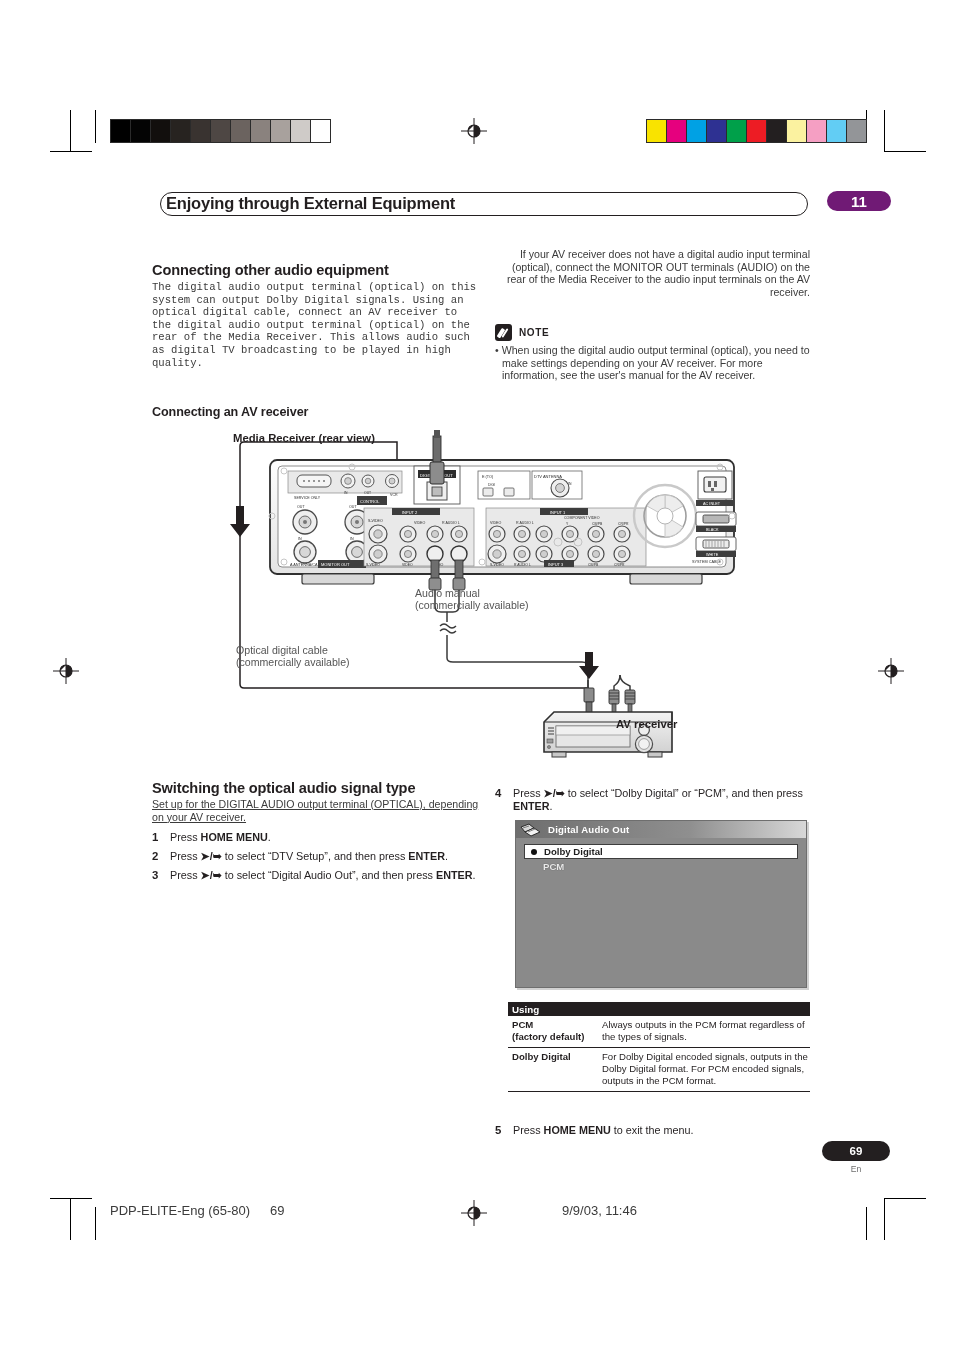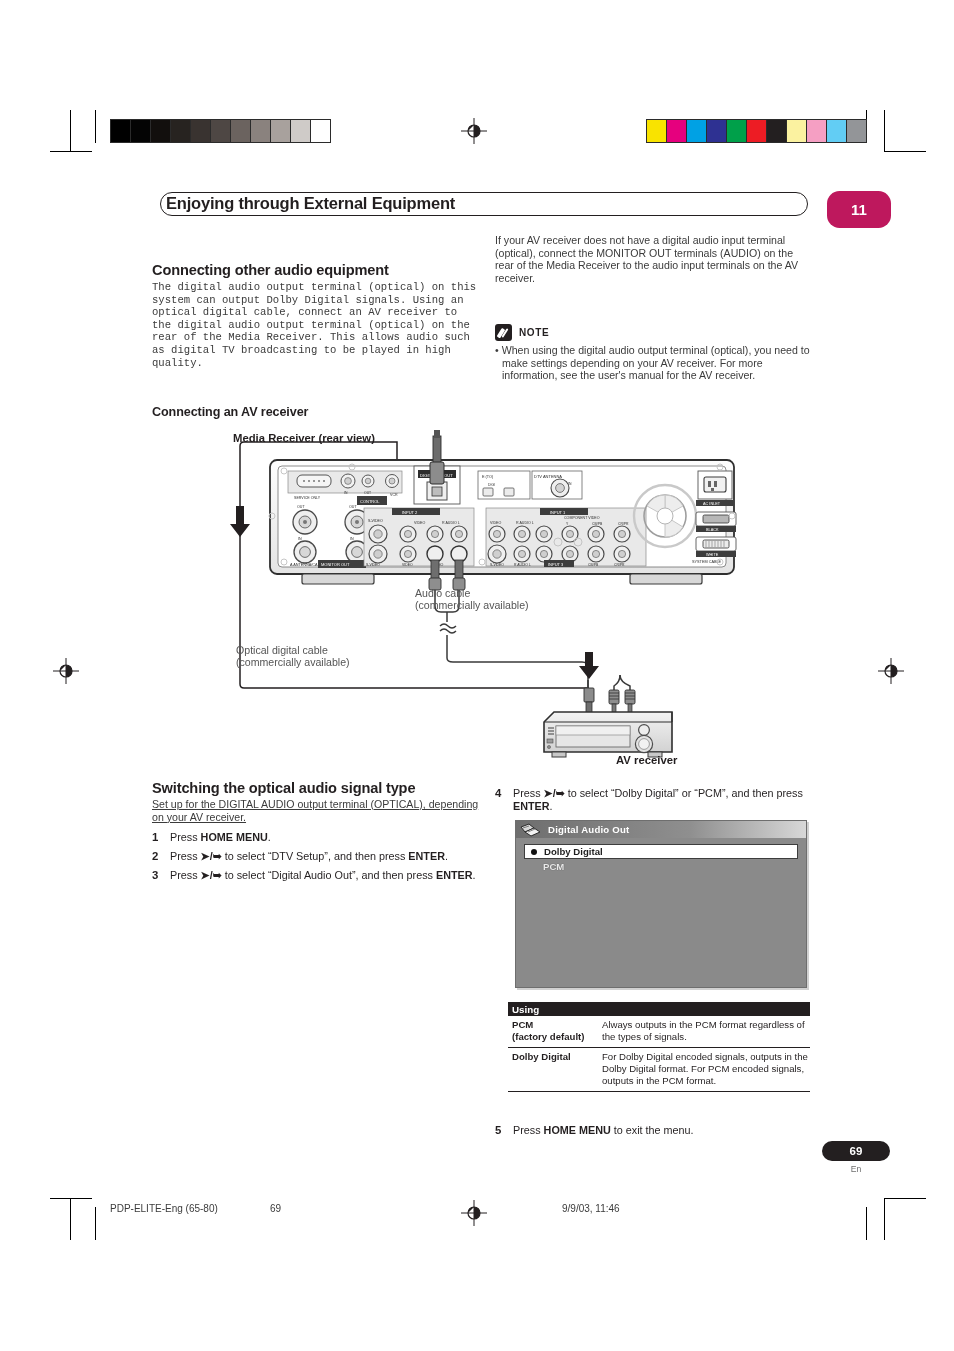--- a/index.html
+++ b/index.html
@@ -14,22 +14,22 @@
   .colorbar .sw{width:19px;height:22px;border-right:1px solid #2b2b2b;}
   .colorbar .sw:last-child{border-right:none;}
 
   .regmark{position:absolute;width:26px;height:26px;}
 
   
   .chapter-bar{position:absolute;left:160px;top:192px;width:648px;height:24px;
      border:1.3px solid #231f20;border-radius:12px;box-sizing:border-box;}
   .chapter-title{position:absolute;left:166px;top:194px;font-size:16.5px;
      font-weight:bold;letter-spacing:-0.2px;color:#231f20;}
-  .chapter-num{position:absolute;left:827px;top:191px;width:64px;height:37px;
-     background:#be185d;border-radius:12.5px;color:#fff;font-size:15px;
+  .chapter-num{position:absolute;left:827px;top:191px;width:64px;height:20px;
+     background:#701a75;border-radius:12.5px;color:#fff;font-size:15px;
      font-weight:bold;display:flex;align-items:center;justify-content:center;}
 
   
   h2.sec{font-size:14.6px;font-weight:bold;margin:0;letter-spacing:-0.15px;color:#231f20;}
   h3.sub{font-size:12.6px;font-weight:bold;margin:0;letter-spacing:-0.1px;color:#231f20;}
   p.body{font-size:10.6px;line-height:12.6px;margin:0;color:#3b3b3b;}
   .lbl{font-size:10.6px;line-height:12.6px;color:#555;}
 
   .colL{position:absolute;left:152px;width:327px;}
   .colR{position:absolute;left:495px;width:315px;}
@@ -83,21 +83,21 @@
   .tbl .row .c1{width:92px;padding-left:4px;box-sizing:border-box;font-weight:bold;
        line-height:12px;}
   .tbl .row .c2{flex:1;padding-left:2px;line-height:12px;}
 
   .pagebox{position:absolute;left:822px;top:1141px;width:68px;height:20px;
        background:#231f20;border-radius:10px;color:#fff;font-size:11.5px;
        font-weight:bold;display:flex;align-items:center;justify-content:center;}
   .pagelang{position:absolute;left:822px;top:1164px;width:68px;text-align:center;
        font-size:8.6px;color:#6f6f6f;}
 
-  .footer{position:absolute;font-size:10px;color:#3b3b3b;}
+  .footer{position:absolute;font-size:13px;color:#3b3b3b;}
 </style>
 </head>
 <body>
 
 <div class="cropline" style="left:70px;top:110px;width:1.4px;height:42px;"></div>
 <div class="cropline" style="left:50px;top:151px;width:42px;height:1.4px;"></div>
 <div class="cropline" style="left:95px;top:110px;width:1.4px;height:33px;"></div>
 
 <div class="cropline" style="left:866px;top:110px;width:1.4px;height:33px;"></div>
 <div class="cropline" style="left:884px;top:110px;width:1.4px;height:42px;"></div>
@@ -173,21 +173,21 @@
 
 <div class="colL" style="top:262px;">
   <h2 class="sec">Connecting other audio equipment</h2>
   <p class="body" style="margin-top:3px;font-family:Liberation Mono, monospace;">The digital audio output terminal (optical) on this system can output Dolby Digital signals. Using an optical digital cable, connect an AV receiver to the digital audio output terminal (optical) on the rear of the Media Receiver. This allows audio such as digital TV broadcasting to be played in high quality.</p>
 </div>
 
 <div class="colL" style="top:405px;">
   <h3 class="sub">Connecting an AV receiver</h3>
 </div>
 
-<div class="colR" style="top:234px;">
+<div class="colR" style="top:248px;text-align:right;">
   <p class="body">If your AV receiver does not have a digital audio input terminal (optical), connect the MONITOR OUT terminals (AUDIO) on the rear of the Media Receiver to the audio input terminals on the AV receiver.</p>
 </div>
 
 <div class="colR" style="top:324px;">
   <div class="noteRow">
     <span class="noteIcon"></span>
     <span class="noteTitle">NOTE</span>
   </div>
   <div class="noteBody">• When using the digital audio output terminal (optical), you need to make settings depending on your AV receiver. For more information, see the user's manual for the AV receiver.</div>
 </div>
@@ -444,27 +444,27 @@
   <circle cx="492" cy="300" r="5.4" fill="#ededed" stroke="#4d4d4d" stroke-width="1.2"></circle>
   <circle cx="492" cy="314" r="8.6" fill="#e3e3e3" stroke="#4d4d4d" stroke-width="1.2"></circle>
   <circle cx="492" cy="314" r="5.4" fill="#f2f2f2" stroke="#8a8a8a" stroke-width=".8"></circle>
   <rect x="400" y="322" width="14" height="5" fill="#c9c9c9" stroke="#3b3b3b" stroke-width="1"></rect>
   <rect x="496" y="322" width="14" height="5" fill="#c9c9c9" stroke="#3b3b3b" stroke-width="1"></rect>
 </svg>
 </div>
 
 <div class="abs" style="left:233px;top:432px;font-size:11.3px;font-weight:bold;">Media Receiver (rear view)</div>
 
-<div class="abs lbl" style="left:415px;top:587px;">Audio cable</div>
+<div class="abs lbl" style="left:415px;top:587px;">Audio manual</div>
 <div class="abs lbl" style="left:415px;top:599px;">(commercially available)</div>
 
 <div class="abs lbl" style="left:236px;top:644px;">Optical digital cable</div>
 <div class="abs lbl" style="left:236px;top:656px;">(commercially available)</div>
 
-<div class="abs" style="left:616px;top:718px;font-size:11.3px;font-weight:bold;margin-top:36px;">AV receiver</div>
+<div class="abs" style="left:616px;top:718px;font-size:11.3px;font-weight:bold;">AV receiver</div>
 
 <div class="colL" style="top:780px;">
   <h2 class="sec">Switching the optical audio signal type</h2>
   <p class="body" style="margin-top:2px;text-decoration:underline;">Set up for the DIGITAL AUDIO output terminal (OPTICAL), depending on your AV receiver.</p>
   <div id="steps-left" style="margin-top:8px;">
       <div class="step">
         <div class="n">1</div>
         <div class="t">Press <b>HOME MENU</b>.</div>
       </div>
       <div class="step">

